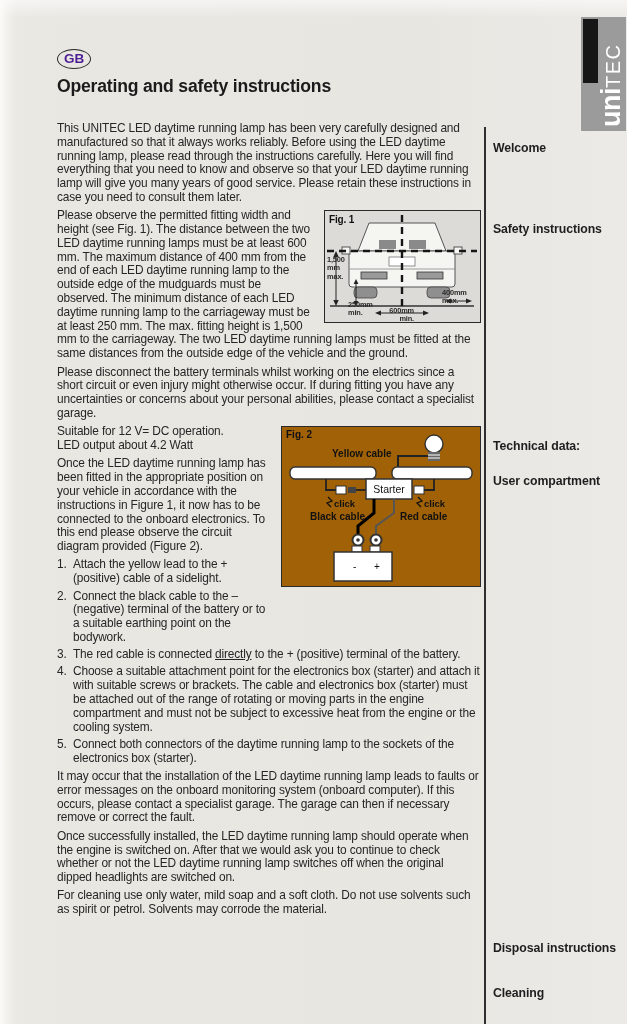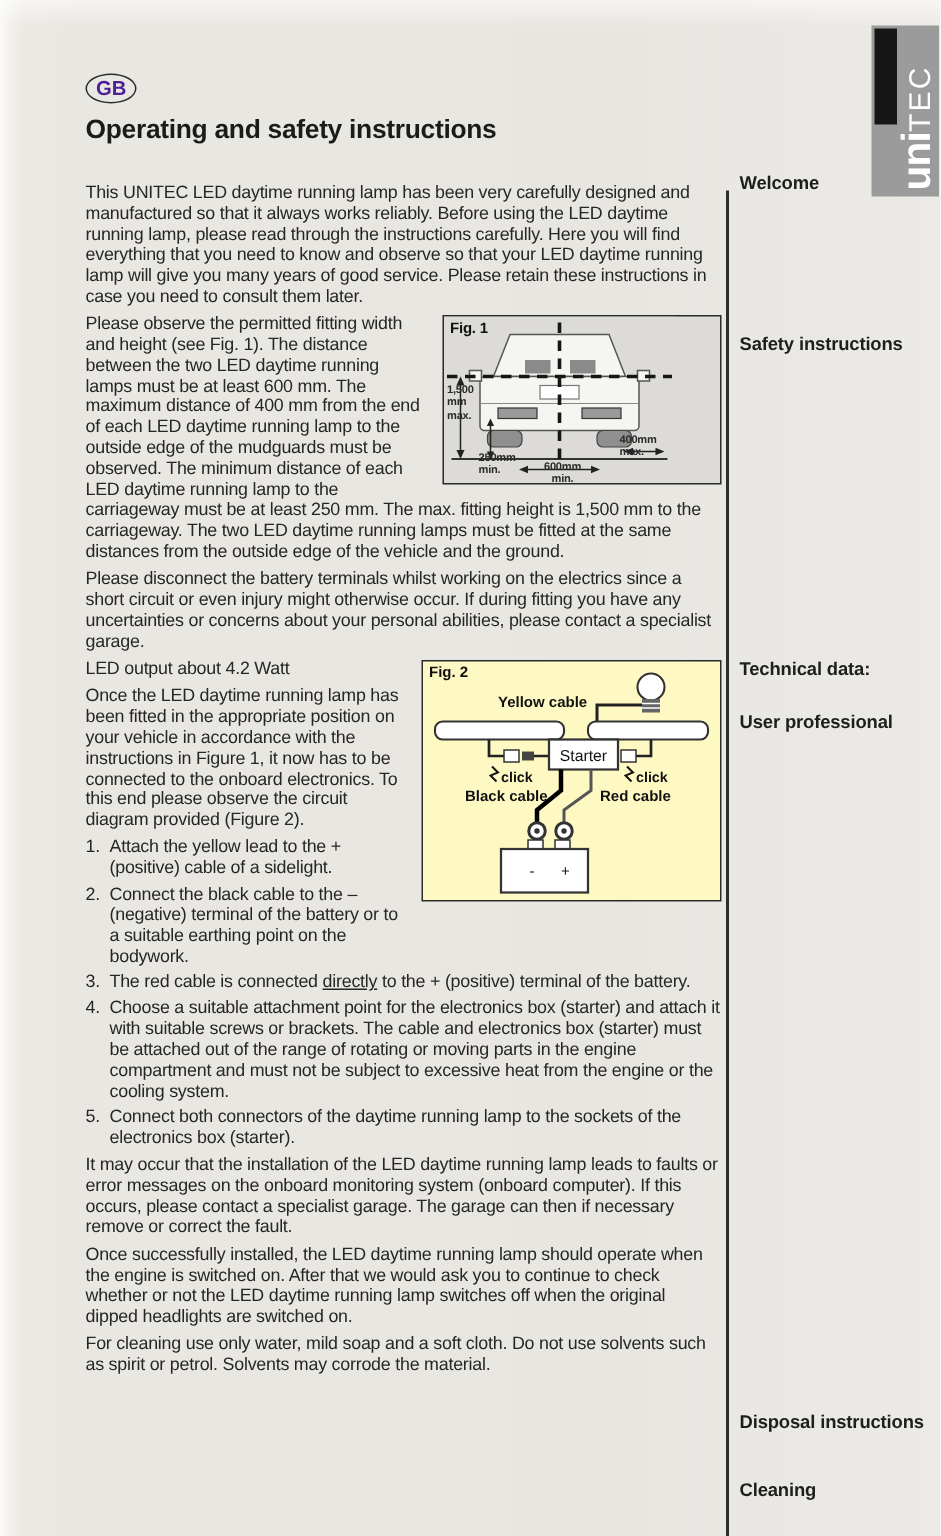--- a/index.html
+++ b/index.html
@@ -20,67 +20,67 @@
     position:absolute;left:15px;top:0;width:114px;height:30px;
     transform:rotate(-90deg) translateX(-114px);transform-origin:0 0;
     line-height:30px;white-space:nowrap;color:#fff;text-align:left;padding-left:4px;box-sizing:border-box;
   }
   .logo-text .uni{font-weight:800;font-size:27px;letter-spacing:-0.5px;}
   .logo-text .tec{font-weight:400;font-size:20px;letter-spacing:1.5px;}
 
   
   .vrule{position:absolute;left:484px;top:127px;width:2px;height:897px;background:#2e2e2e;}
   .margin-label{position:absolute;left:493px;width:132px;font-size:12.3px;font-weight:700;color:#1e1e1e;letter-spacing:-0.1px;}
-  .ml-0{top:115px}.ml-1{top:222px}.ml-2{top:439px}.ml-3{top:474px}.ml-4{top:941px}.ml-5{top:986px}
+  .ml-0{top:141px}.ml-1{top:222px}.ml-2{top:439px}.ml-3{top:474px}.ml-4{top:941px}.ml-5{top:986px}
 
   
   .main{position:absolute;left:57px;top:40px;width:424px;}
   .gb{
     display:inline-block;margin-top:9px;border:1.7px solid #2b2b2b;border-radius:50%;
     padding:1px 6px 2px 6px;font-size:13.5px;font-weight:600;color:#4c1d95;
   }
   h1.title{margin:7px 0 0 0;font-size:17.6px;font-weight:700;letter-spacing:-0.2px;color:#1b1b1b;}
   .content{margin-top:25px;}
   .para{margin:0 0 4.5px 0;font-size:11.9px;line-height:13.8px;letter-spacing:-0.15px;color:#262626;}
   .para .line{display:block;}
   .u{text-decoration:underline;}
 
   .step{display:flex;margin:0 0 3.5px 0;font-size:11.9px;line-height:13.8px;letter-spacing:-0.15px;color:#262626;}
   .step-num{flex:none;width:16px;}
   .step-text{flex:1;}
 
   
-  .fig{position:relative;border:1.6px solid #2a2a2a;background:#fef9c3;box-sizing:border-box;}
-  .fig1{float:right;width:186px;height:113px;margin:1px 0 3px 11px;background:var(--fig_bg,#dcdbd7);}
+  .fig{position:relative;border:1.6px solid #2a2a2a;background:#a16207;box-sizing:border-box;}
+  .fig1{float:right;width:157px;height:113px;margin:1px 0 3px 11px;background:var(--fig_bg,#dcdbd7);}
   .fig2{float:right;width:200px;height:161px;margin:1px 0 4px 10px;}
   .figcap{position:absolute;left:4px;top:2px;font-size:10px;font-weight:700;color:#111;z-index:3;}
   .fig svg{position:absolute;left:0;top:0;}
   .f1-label{position:absolute;font-size:7.4px;line-height:8.2px;font-weight:600;color:#2a2a2a;z-index:2;}
   .pre{white-space:pre-line;}
   .lab-h{left:2px;top:45px;}
   .lab-lamp{left:23px;top:70px;margin-top:20px;}
-  .lab-600{left:57px;top:96px;width:44px;text-align:center;}
+  .lab-600{left:45px;top:96px;width:44px;text-align:right;}
   .lab-400{left:117px;top:78px;}
   svg text{font-family:"Liberation Sans","DejaVu Sans",sans-serif;fill:#111;}
 </style>
 </head>
 <body>
 
 <div class="page">
 
   <div class="logo">
     <div class="logo-bar"></div>
     <div class="logo-text"><span class="uni">uni</span><span class="tec">TEC</span></div>
   </div>
 
   <div class="vrule"></div>
   <div class="margin-label ml-0">Welcome</div>
   <div class="margin-label ml-1">Safety instructions</div>
   <div class="margin-label ml-2">Technical data:</div>
-  <div class="margin-label ml-3">User professional</div>
+  <div class="margin-label ml-3">User compartment</div>
   <div class="margin-label ml-4">Disposal instructions</div>
   <div class="margin-label ml-5">Cleaning</div>
 
   <div class="main">
     <div class="gb"><span>GB</span></div>
     <h1 class="title">Operating and safety instructions</h1>
 
     <div class="content">
 
       <p class="para">This UNITEC LED daytime running lamp has been very carefully designed and manufactured so that it always works reliably. Before using the LED daytime running lamp, please read through the instructions carefully. Here you will find everything that you need to know and observe so that your LED daytime running lamp will give you many years of good service. Please retain these instructions in case you need to consult them later.</p>
@@ -187,20 +187,21 @@
             <text x="71" y="143" font-size="10">-</text>
             <text x="92" y="143" font-size="10">+</text>
 
             <text x="50" y="30" font-size="10" font-weight="600">Yellow cable</text>
             <text x="28" y="93" font-size="10" font-weight="600">Black cable</text>
             <text x="118" y="93" font-size="10" font-weight="600">Red cable</text>
           </svg>
         </div>
 
         <p class="para">
+          <span class="line">Suitable for 12 V= DC operation.</span>
           <span class="line">LED output about 4.2 Watt</span>
         </p>
 
         <p class="para">Once the LED daytime running lamp has been fitted in the appropriate position on your vehicle in accordance with the instructions in Figure 1, it now has to be connected to the onboard electronics. To this end please observe the circuit diagram provided (Figure 2).</p>
 
         <div class="step">
           <span class="step-num">1.</span>
           <span class="step-text">Attach the yellow lead to the + (positive) cable of a sidelight.</span>
         </div>
       </div>

